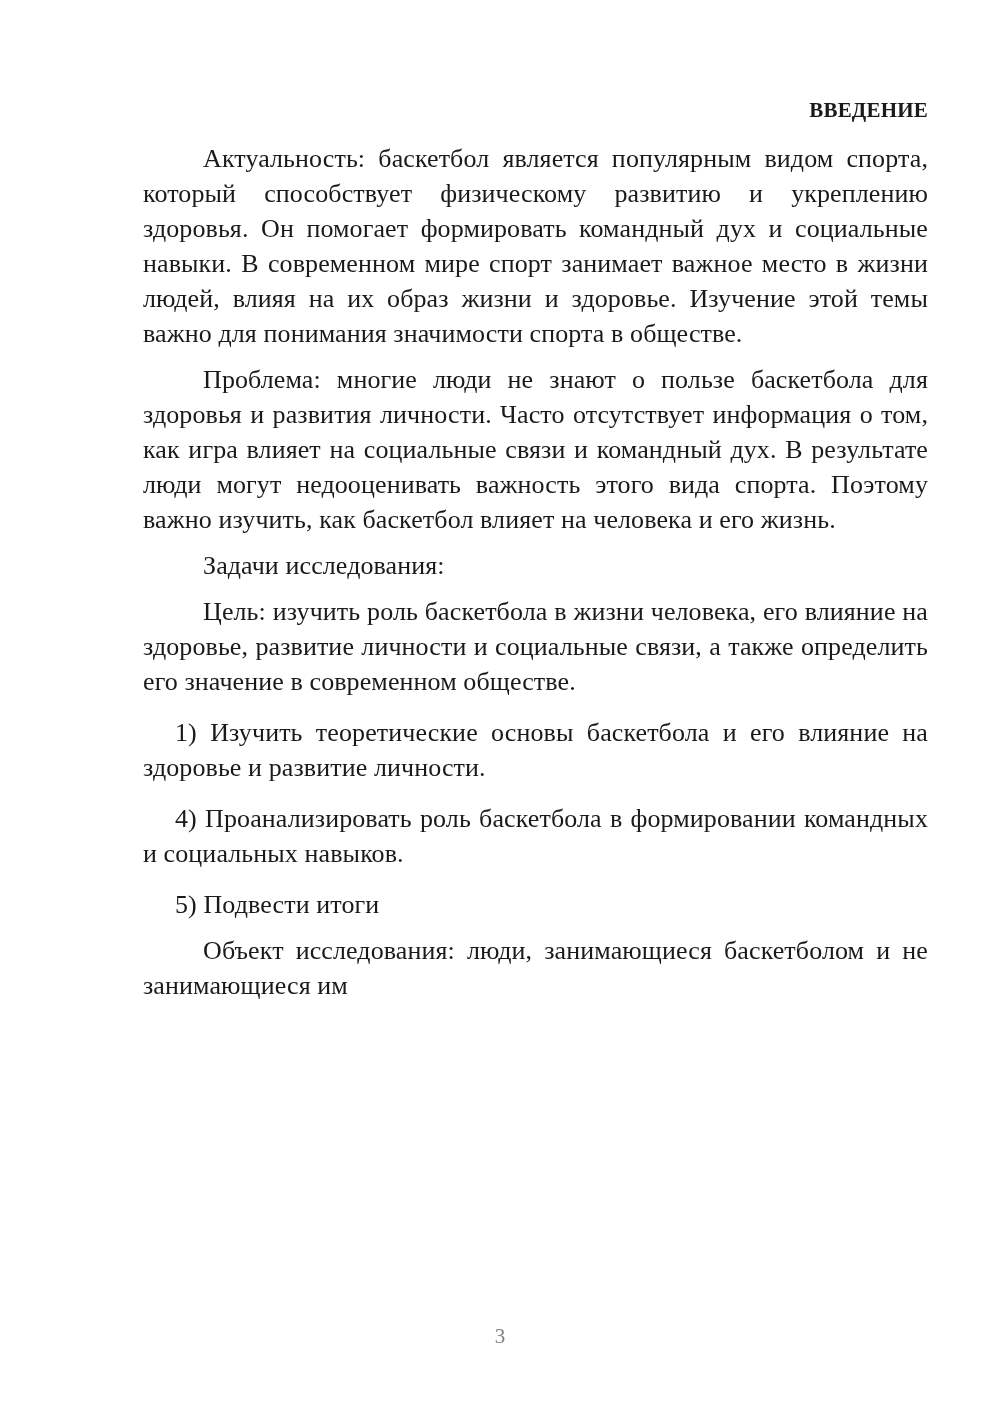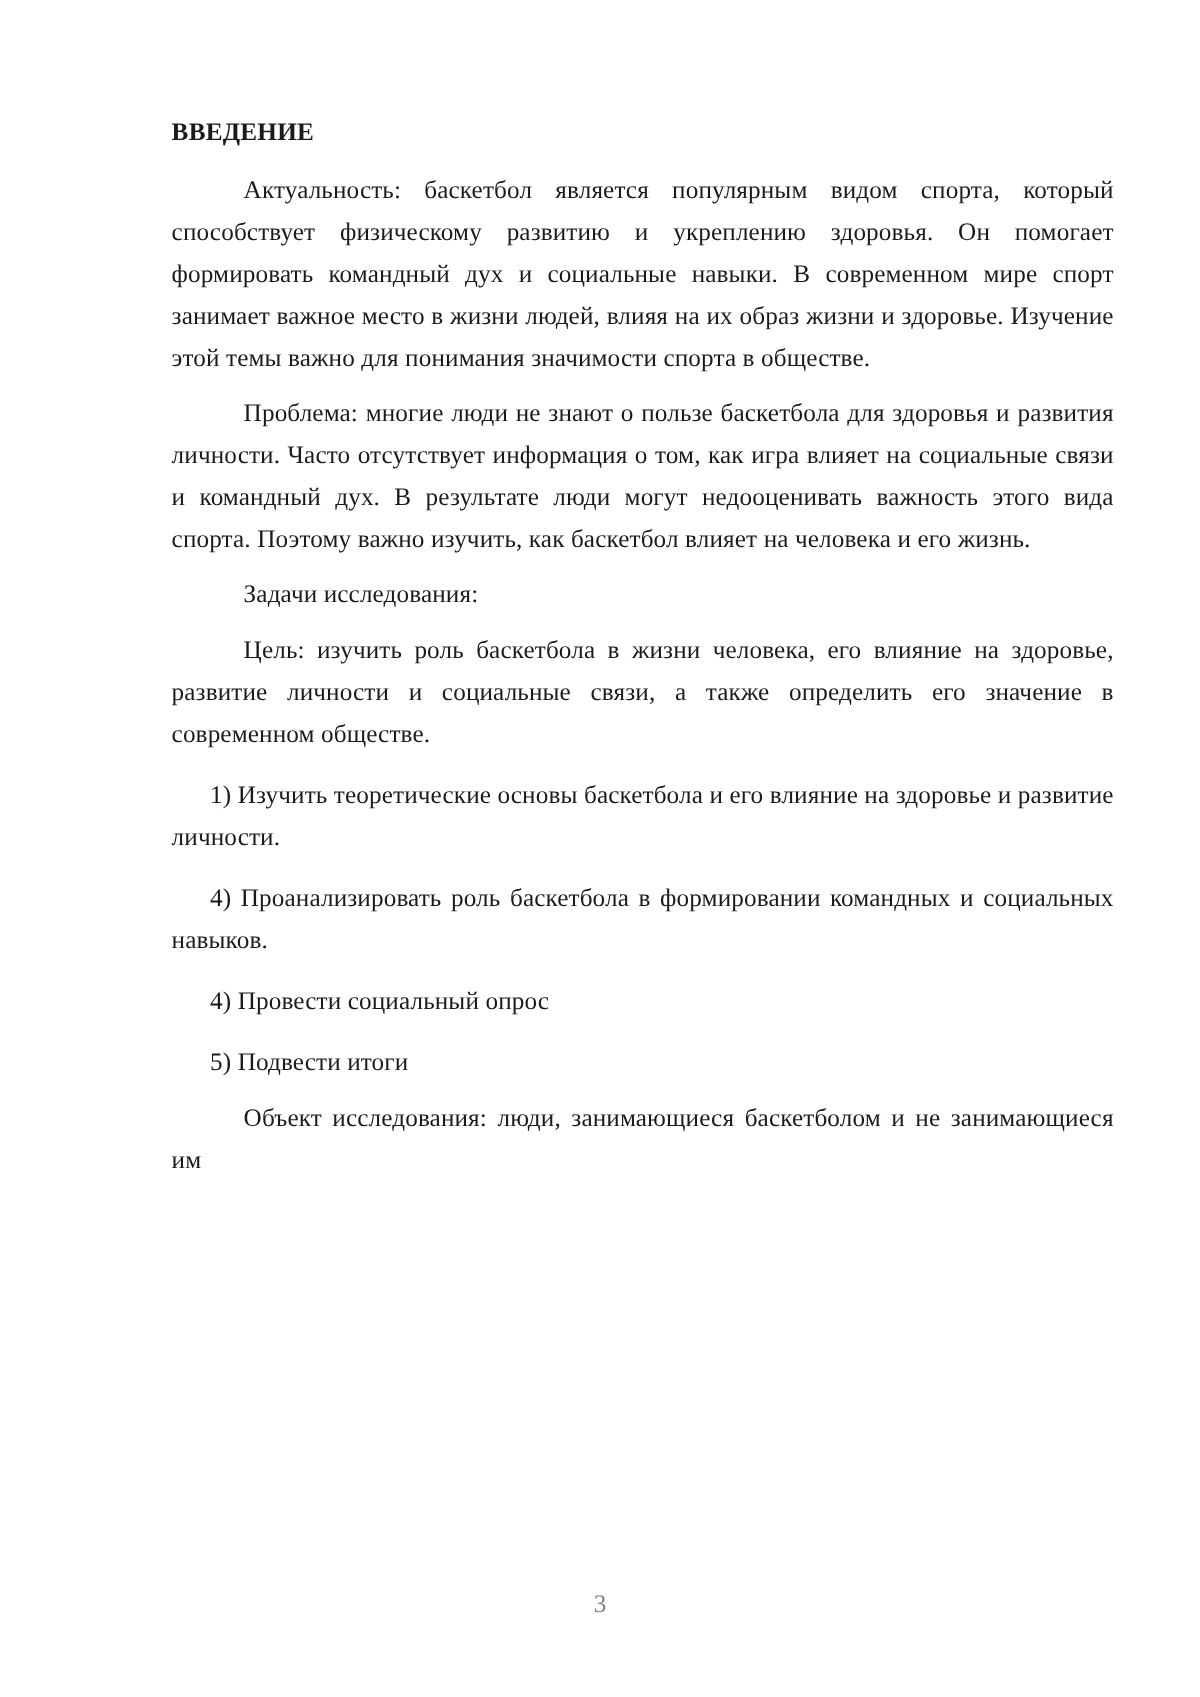--- a/index.html
+++ b/index.html
@@ -15,37 +15,37 @@
       font-family: "Liberation Serif", "DejaVu Serif", serif;
       color: #1a1a1a;
     }
     .page {
       position: absolute;
       left: 143px;
       top: 95px;
       width: 785px;
     }
     .heading {
-      text-align: left;
+      text-align: right;
       font-weight: bold;
       font-size: 21px;
       line-height: 30px;
       margin: 0 0 16px 0;
       letter-spacing: 0.2px;
     }
     .para {
-      font-size: 21px;
+      font-size: 26px;
       line-height: 35px;
       text-align: justify;
       text-indent: 60px;
       margin: 0 0 11px 0;
       letter-spacing: 0.1px;
     }
     .list-item {
-      font-size: 21px;
+      font-size: 26px;
       line-height: 35px;
       text-align: justify;
       text-indent: 32px;
       margin: 16px 0 11px 0;
       letter-spacing: 0.1px;
     }
     .page-number {
       position: absolute;
       left: 0;
       width: 1000px;
@@ -66,21 +66,20 @@
 
   <p class="para">Проблема: многие люди не знают о пользе баскетбола для здоровья и развития личности. Часто отсутствует информация о том, как игра влияет на социальные связи и командный дух. В результате люди могут недооценивать важность этого вида спорта. Поэтому важно изучить, как баскетбол влияет на человека и его жизнь.</p>
 
   <p class="para">Задачи исследования:</p>
 
   <p class="para">Цель: изучить роль баскетбола в жизни человека, его влияние на здоровье, развитие личности и социальные связи, а также определить его значение в современном обществе.</p>
 
   <div>
     <p class="list-item">1) Изучить теоретические основы баскетбола и его влияние на здоровье и развитие личности.</p>
     <p class="list-item">4) Проанализировать роль баскетбола в формировании командных и социальных навыков.</p>
-    <p class="list-item">4) Провести социальный опрос</p>
     <p class="list-item">5) Подвести итоги</p>
   </div>
 
   <p class="para">Объект исследования: люди, занимающиеся баскетболом и не занимающиеся им</p>
 
 
 </div>
 
 <div class="page-number">3</div>
 

